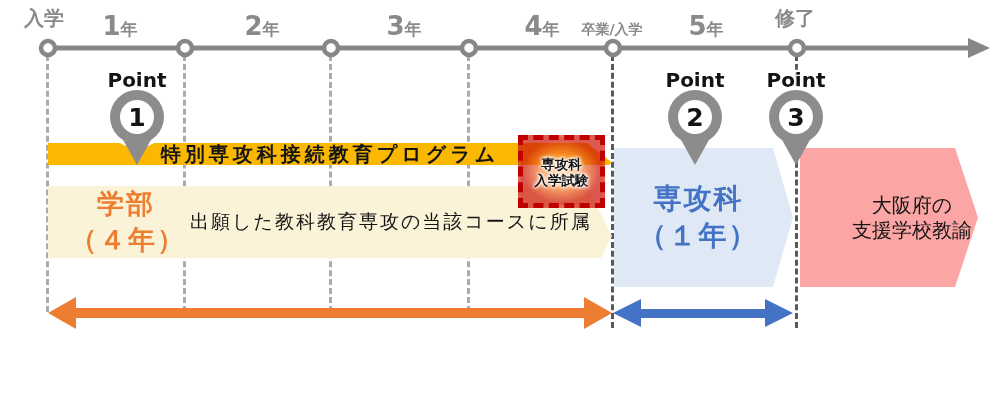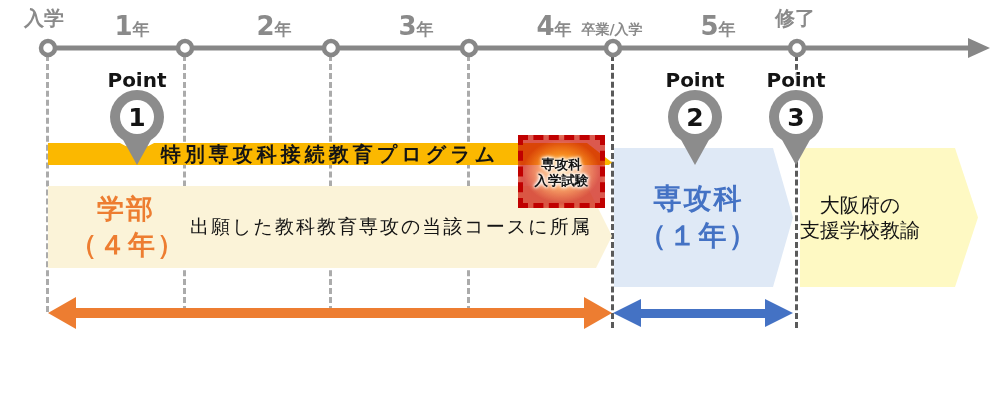--- a/index.html
+++ b/index.html
@@ -12,51 +12,51 @@
   .vline.light{height:257px;border-left:3px dashed #ABABAB;}
   .vline.dark{height:273px;border-left:3px dashed #5A5A5A;}
   
   .overlay{position:absolute;left:0;top:0;z-index:1;pointer-events:none;}
   .overlay2{position:absolute;left:0;top:0;z-index:2;pointer-events:none;}
   
   .tl-label{position:absolute;color:#8A8A8A;font-weight:bold;white-space:nowrap;z-index:2;}
   .tl-start{left:24px;top:5px;font-size:20px;}
   .tl-end{top:5px;font-size:20px;transform:translateX(-50%);}
   .tl-grad{top:21px;font-size:14px;transform:translateX(-50%);}
-  .tl-year{top:11px;transform:translateX(-50%);margin-left:12px;}
+  .tl-year{top:11px;transform:translateX(-50%);}
   .yr-num{font-size:26px;}
   .yr-suffix{font-size:17px;}
   
   .bar{position:absolute;display:flex;align-items:center;z-index:2;box-sizing:border-box;}
   .bar-gold{
     left:48px;top:143px;width:564px;height:22px;background:#FBB800;
     clip-path:polygon(0 0,539px 0,564px 19.5px,539px 39px,0 39px);
     justify-content:center;
   }
   .bar-gold-label{font-size:20px;letter-spacing:4px;color:#141414;font-weight:600;}
   .bar-cream{
-    left:48px;top:186px;width:564px;height:82px;background:#FBF3D8;
+    left:48px;top:186px;width:564px;height:72px;background:#FBF3D8;
     clip-path:polygon(0 0,539px 0,564px 50px,539px 100px,0 100px);
     padding-left:22px;
   }
   .faculty-title{
     width:112px;text-align:center;color:#ED7D31;font-weight:bold;
     font-size:27px;line-height:1.32;letter-spacing:2px;white-space:nowrap;
   }
   .faculty-desc{font-size:19px;letter-spacing:2px;color:#141414;margin-left:8px;white-space:nowrap;}
   .bar-blue{
     left:614px;top:148px;width:179px;height:139px;background:#DFE9F6;
     clip-path:polygon(0 0,159px 0,179px 69.5px,159px 139px,0 139px);
     justify-content:center;padding-right:10px;
   }
   .bar-blue .box-text{color:#4472C4;font-weight:bold;font-size:28px;line-height:1.32;letter-spacing:2px;text-align:center;white-space:nowrap;}
   .bar-green{
-    left:800px;top:148px;width:178px;height:139px;background:#fef9c3;
+    left:800px;top:148px;width:178px;height:139px;background:#fca5a5;
     clip-path:polygon(0 0,155px 0,178px 69.5px,155px 139px,0 139px);
-    justify-content:flex-start;padding-right:6px;
+    justify-content:flex-end;padding-right:6px;
   }
   .bar-green .box-text{color:#141414;font-size:20px;line-height:1.22;text-align:center;white-space:nowrap;}
   
   .exam-box{
     position:absolute;left:518px;top:135px;width:87px;height:73px;z-index:3;
     border:5px dashed #C00000;box-sizing:border-box;
     background:radial-gradient(closest-side,rgba(255,205,120,0.75) 0%,rgba(245,120,45,0.68) 55%,rgba(205,25,10,0.72) 100%);
     display:flex;flex-direction:column;align-items:center;justify-content:center;
   }
   .exam-line{

